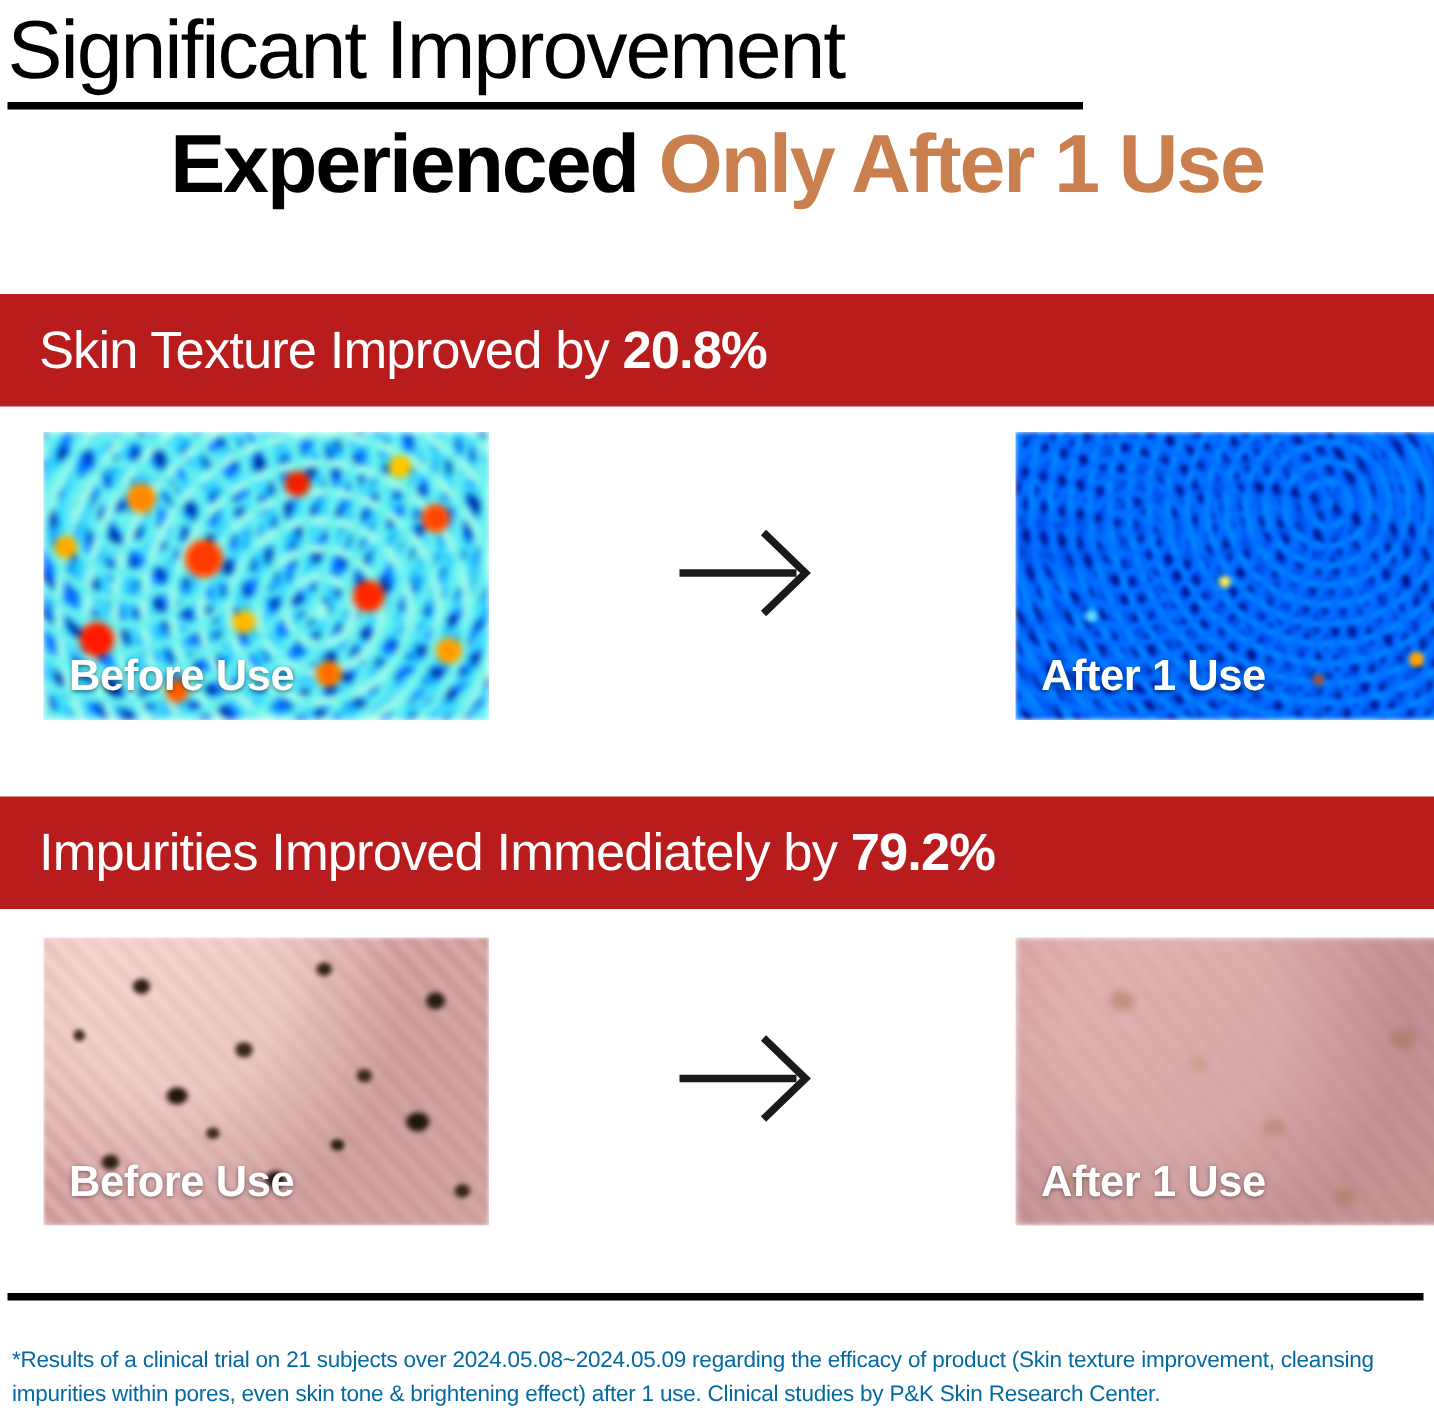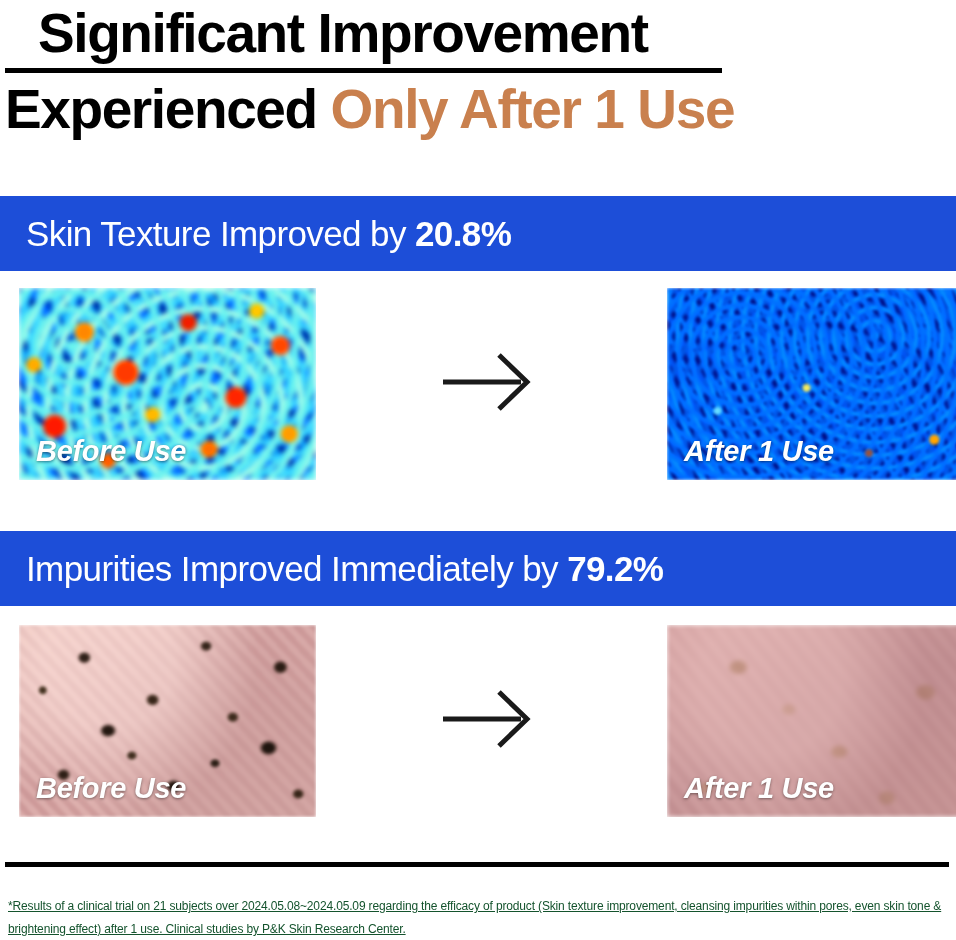--- a/index.html
+++ b/index.html
@@ -21,74 +21,73 @@
 
   
   .headline {
     position: absolute;
     left: 5px;
     top: 2px;
     width: 946px;
   }
   .headline-line1 {
     font-size: 55px;
-    font-weight: bold;
+    font-weight: normal;
     color: #000000;
     letter-spacing: -1.4px;
     line-height: 62px;
     white-space: nowrap;
-    margin-left: 33px;
   }
   .headline-rule {
     width: 717px;
     height: 5px;
     background: #000000;
     margin-top: 4px;
   }
   .headline-line2 {
     font-size: 55px;
     font-weight: bold;
     letter-spacing: -1.4px;
     line-height: 64px;
     white-space: nowrap;
     margin-top: 4px;
     color: #000000;
+    text-align: center;
   }
   .accent { color: #C9804E; }
 
   
   .banner {
     position: absolute;
     left: 0;
     width: 956px;
     height: 75px;
-    background: #1d4ed8;
+    background: #b91c1c;
     display: flex;
     align-items: center;
   }
   .banner-text {
     color: #ffffff;
     font-size: 35px;
     font-weight: normal;
     letter-spacing: -0.6px;
     padding-left: 26px;
     white-space: nowrap;
   }
   .banner-text b { font-weight: bold; }
 
   #banner-1 { top: 196px; }
   #banner-2 { top: 531px; }
 
   
   .compare-row {
     position: absolute;
-    left: 4px;
+    left: 14px;
     width: 844px;
     height: 192px;
-    font-style: italic;
   }
   #row-1 { top: 288px; }
   #row-2 { top: 625px; }
 
   .panel {
     position: absolute;
     top: 0;
     width: 297px;
     height: 192px;
     overflow: hidden;
@@ -215,25 +214,24 @@
     top: 862px;
     width: 944px;
     height: 5px;
     background: #000000;
   }
   .footnote {
     position: absolute;
     left: 8px;
     top: 895px;
     width: 940px;
-    font-size: 12px;
+    font-size: 15px;
     line-height: 23px;
-    color: #14532d;
+    color: #0369a1;
     letter-spacing: -0.15px;
-    text-decoration: underline;
   }
 </style>
 </head>
 <body>
 
 <div class="page">
 
   <div class="headline">
     <div class="headline-line1">Significant Improvement</div>
     <div class="headline-rule"></div>

